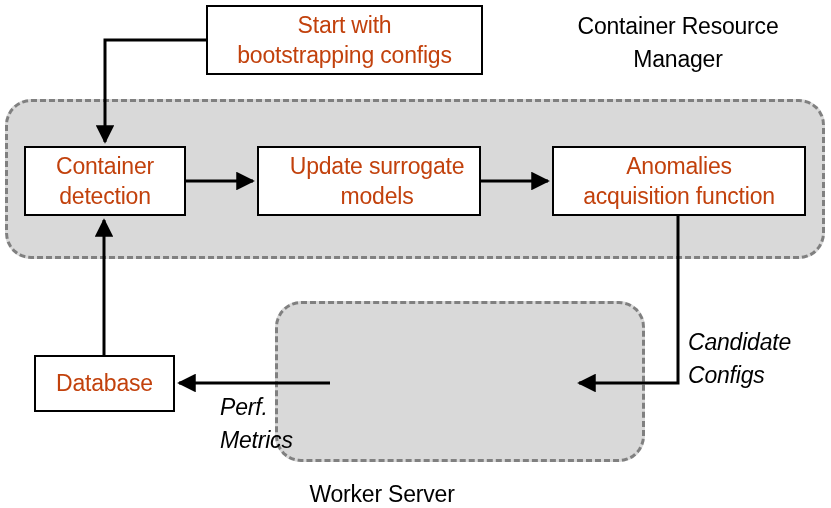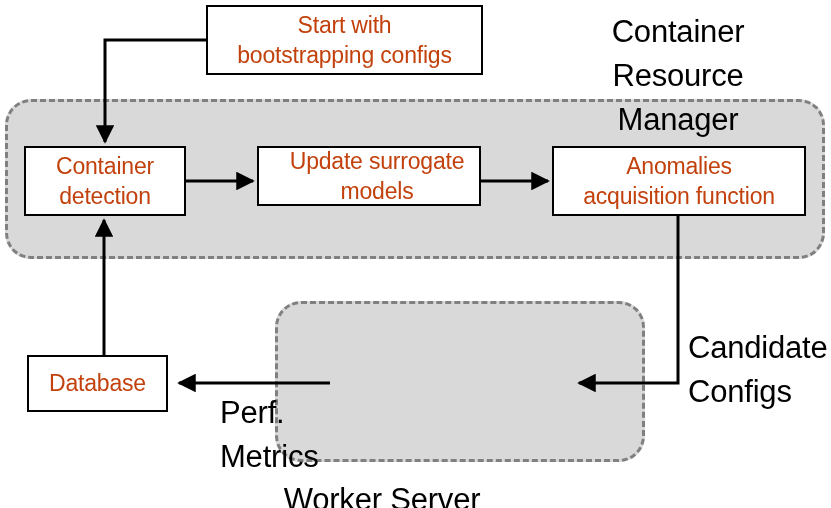--- a/index.html
+++ b/index.html
@@ -38,31 +38,32 @@
     z-index: 3;
   }
   .node-box span {
     display: block;
     padding: 0 6px;
     white-space: pre-line;
   }
   .free-label {
     position: absolute;
     color: #000000;
-    font-size: 31px;
+    font-size: 23px;
     line-height: 1.42;
     letter-spacing: -0.2px;
     white-space: pre-line;
     z-index: 4;
   }
   .free-label.center {
     text-align: center;
   }
   .free-label.left {
     text-align: left;
+    font-style: italic;
   }
   .group-region {
     position: absolute;
     box-sizing: border-box;
     background: #d9d9d9;
     border: 3px dashed #808080;
     border-radius: 26px;
     z-index: 1;
   }
 </style>
@@ -98,32 +99,32 @@
   <div class="node-box" style="left:206px; top:5px; width:277px; height:70px;">
     <span>Start with
 bootstrapping configs</span>
   </div>
 
   <div class="node-box" style="left:24px; top:146px; width:162px; height:70px;">
     <span>Container
 detection</span>
   </div>
 
-  <div class="node-box" style="left:257px; top:146px; width:224px; height:60px;padding-left:16px;">
+  <div class="node-box" style="left:257px; top:146px; width:224px; height:70px;padding-left:16px;">
     <span>Update surrogate
 models</span>
   </div>
 
   <div class="node-box" style="left:552px; top:146px; width:254px; height:70px;">
     <span>Anomalies
 acquisition function</span>
   </div>
 
 
-  <div class="node-box" style="left:27px; top:355px; width:141px; height:57px;">
+  <div class="node-box" style="left:34px; top:355px; width:141px; height:57px;">
     <span>Database</span>
   </div>
 
   <div class="free-label center" style="left:543px; top:10px; width:270px;">Container Resource
 Manager</div>
 
   <div class="free-label center" style="left:282px; top:478px; width:200px;">Worker Server</div>
 
   <div class="free-label left" style="left:688px; top:326px; width:140px;">Candidate
 Configs</div>

